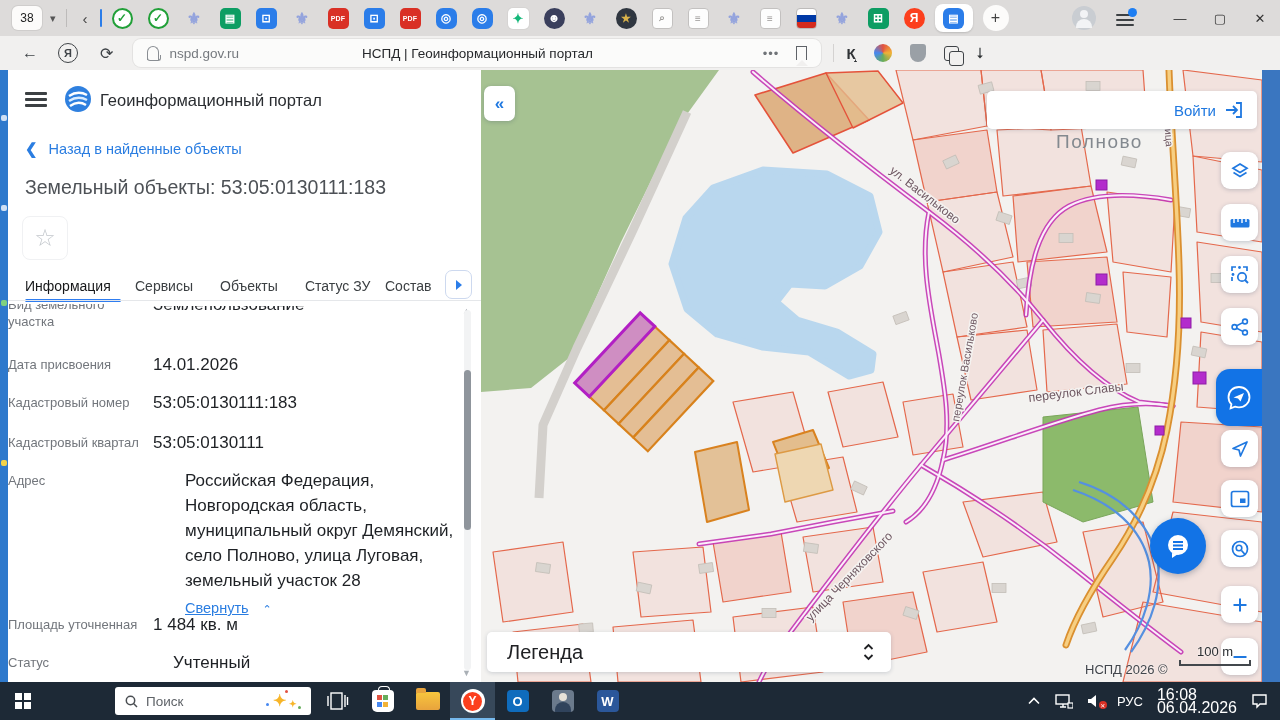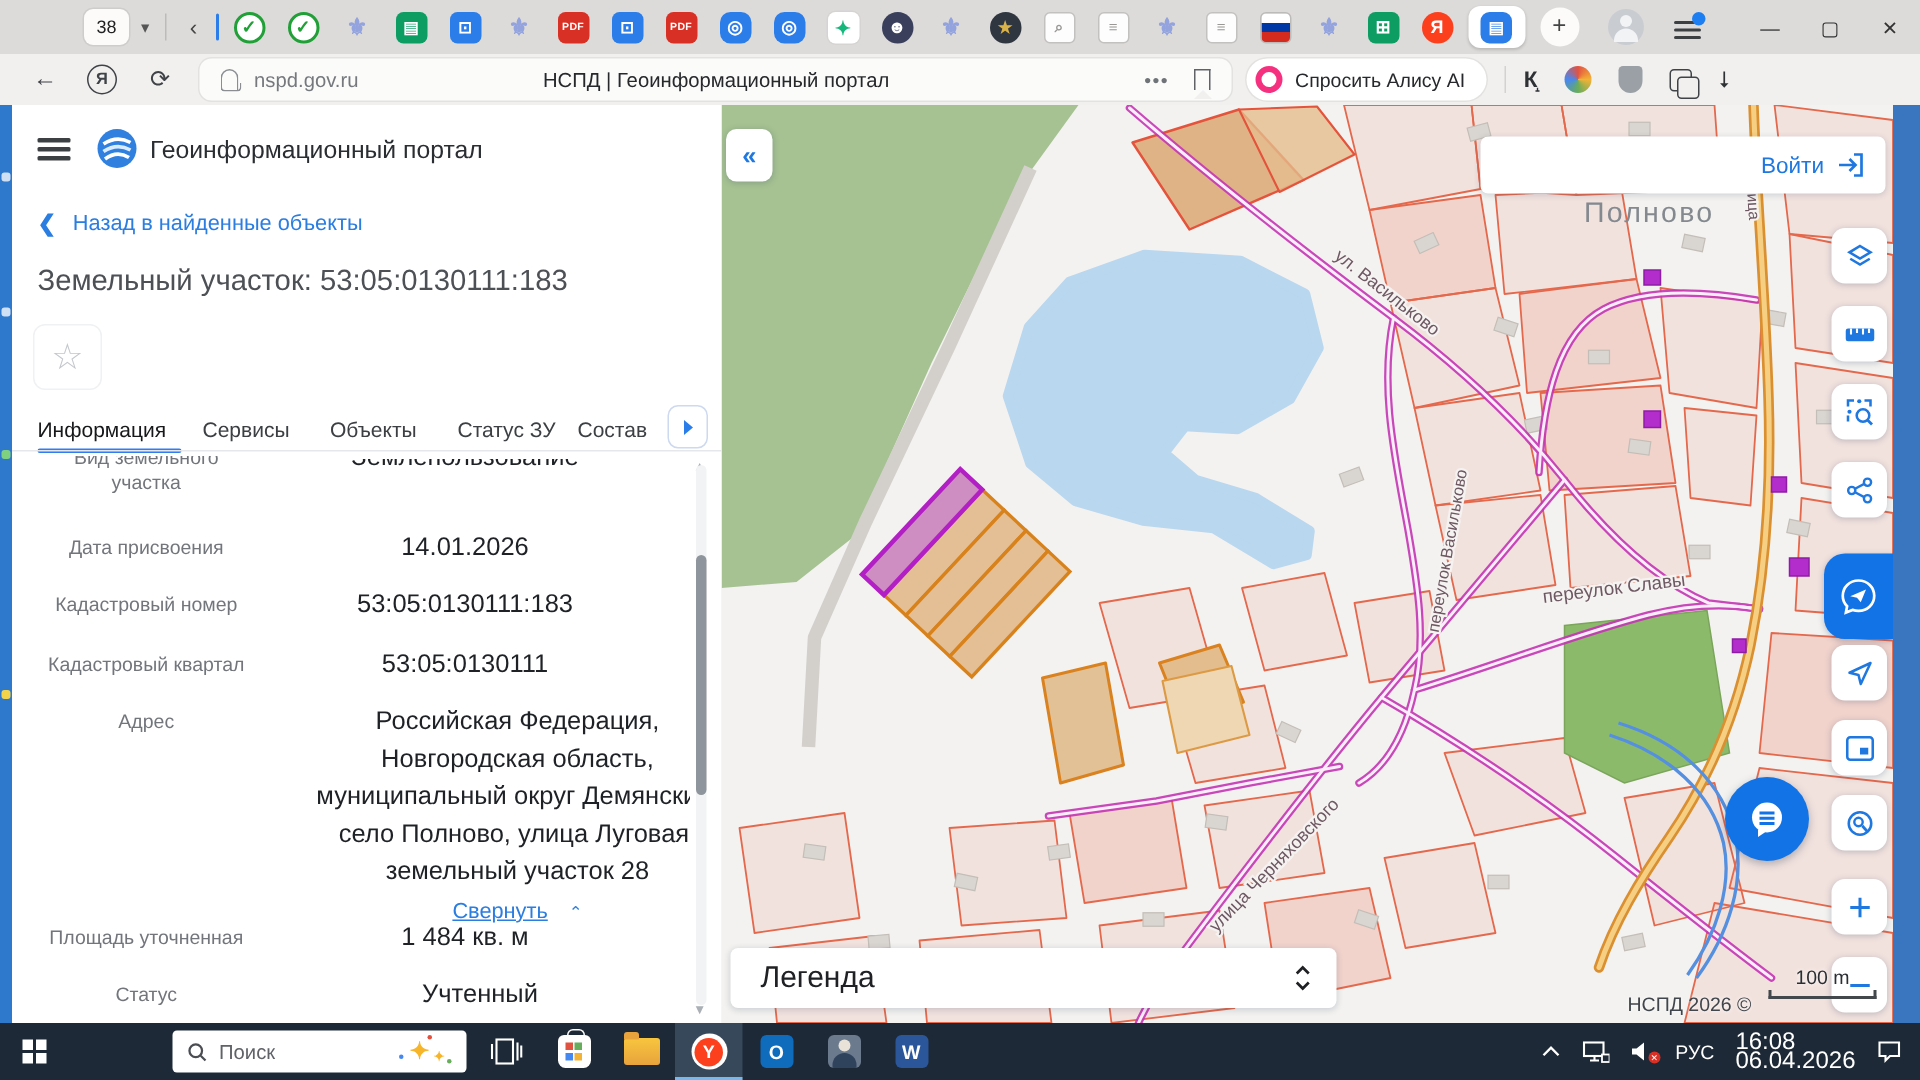--- a/index.html
+++ b/index.html
@@ -1,20 +1,20 @@
 <!DOCTYPE html>
 <html><head>
 <meta charset="utf-8">
 <style>
   * { margin:0; padding:0; box-sizing:border-box; }
   html,body { width:1280px; height:720px; overflow:hidden; font-family:"Liberation Sans",sans-serif; }
   #screen { position:relative; width:1280px; height:720px; background:#f2f1f0; overflow:hidden; }
 
   
-  .tabstrip { position:absolute; left:0; top:0; width:1280px; height:36px; background:#dddbda; display:flex; align-items:center;padding-left:44px; }
+  .tabstrip { position:absolute; left:0; top:0; width:1280px; height:36px; background:#dddbda; display:flex; align-items:center; }
   .tabcounter { margin-left:12px; width:30px; height:24px; background:#fcfbfa; border-radius:6px; display:flex; align-items:center; justify-content:center; font-size:12px; color:#222; box-shadow:0 0 0 1px #cfcdcc; }
   .tchev { margin-left:8px; color:#555; font-size:11px; }
   .tsep { width:1px; height:18px; background:#bdbbba; margin:0 10px; }
   .tback { color:#444; font-size:15px; margin:0 6px; }
   .tcursor { width:2px; height:18px; background:#2b7de9; margin:0 6px; border-radius:1px; }
   .favrow { display:flex; align-items:center; gap:15px; margin-left:4px; }
   .fv { width:21px; height:21px; border-radius:5px; display:flex; align-items:center; justify-content:center; font-size:11px; font-weight:bold; color:#fff; flex:0 0 auto; }
   .fv-sber { background:#fff; border:2px solid #21a038; border-radius:50%; color:#21a038; font-size:12px; }
   .fv-gerb { background:transparent; color:#93a3dd; font-size:16px; }
   .fv-gdoc { background:#0d9d63; }
@@ -79,21 +79,21 @@
   .pagetitle { position:absolute; left:17px; top:106px; font-size:19.5px; color:#4d5156; }
   .starbtn { position:absolute; left:14px; top:146px; width:46px; height:44px; border:1px solid #f0f1f3; border-radius:8px; display:flex; align-items:center; justify-content:center; font-size:24px; color:#c3c7cc; }
   .tabs { position:absolute; left:0; top:202px; width:473px; height:32px; overflow:hidden; }
   .tab { position:absolute; top:6px; font-size:14px; color:#3c4043; cursor:pointer;text-align:right; }
   .tab.active { color:#17181a; }
   .tab-underline { position:absolute; top:27px; height:3px; background:#2f7df0; border-radius:2px; }
   .tabs-divider { position:absolute; left:0; top:230px; width:473px; height:1px; background:#e5e7ea; }
   .tabarrow { position:absolute; left:437px; top:200px; width:27px; height:29px; border:1px solid #cdd9ef; border-radius:7px; background:#fff; display:flex; align-items:center; justify-content:center; }
   .tabarrow span { width:0; height:0; border-left:6px solid #2b7de9; border-top:5px solid transparent; border-bottom:5px solid transparent; }
   .fields { position:absolute; left:0; top:234px; width:452px; height:378px; overflow:hidden; }
-  .frow { position:absolute; left:17px; width:425px; display:flex;text-align:center; }
+  .frow { position:absolute; left:0; width:425px; display:flex; }
   .flabel { width:145px; font-size:13px; color:#72767c; padding-top:4px; line-height:17px; flex:0 0 auto; }
   .fvalue { font-size:17px; color:#1e2125; line-height:25px; width:286px; }
   .collapse { margin-top:7px; font-size:14.5px; color:#2a7de1; }
   .collapse a { color:#2a7de1; text-decoration:underline; cursor:pointer; }
   .collapse .cchev { text-decoration:none; font-size:11px; margin-left:14px; }
   .pscroll-track { position:absolute; left:456px; top:240px; width:7px; height:360px; background:#f2f3f4; border-radius:4px; }
   .pscroll-thumb { position:absolute; left:456px; top:300px; width:7px; height:160px; background:#8f959c; border-radius:4px; }
   .parrow { position:absolute; left:454px; font-size:9px; color:#aab0b6; }
 
   
@@ -203,24 +203,20 @@
     <span class="tb-ic">←</span>
     <span class="ya-circle">Я</span>
     <span class="tb-ic">⟳</span>
     <div class="urlpill">
       <span class="shield"></span>
       <span class="urltext">nspd.gov.ru</span>
       <span class="urltitle">НСПД | Геоинформационный портал</span>
       <span class="urlmore">•••</span>
       <span class="bookmark"></span>
     </div>
-    <div class="alicepill">
-      <span class="alice-dot"></span>
-      <span class="alicetext">Спросить Алису AI</span>
-    </div>
     <div class="tb-sep"></div>
     <div class="extrow">
       <span class="ext">К̝</span>
       <span class="ext-blob"></span>
       <span class="ext-gray"></span>
       <span class="ext-copy"></span>
       <span class="ext" style="font-weight:normal;">⭣</span>
     </div>
   </div>
 
@@ -247,21 +243,21 @@
           <path d="M7 22 Q15 16 23 21" stroke="#fff" stroke-width="2.4" fill="none"></path>
         </svg>
       </div>
       <div class="apptitle">Геоинформационный портал</div>
 
       <div class="backlink">
         <span class="bchev">❮</span>
         <span>Назад в найденные объекты</span>
       </div>
 
-      <div class="pagetitle">Земельный участок: 53:05:0130111:183</div>
+      <div class="pagetitle">Земельный объекты: 53:05:0130111:183</div>
       <div class="starbtn">☆</div>
 
       <div class="tabs">
         <span class="tab active" style="left:17px;">Информация</span>
         <span class="tab" style="left:127px;">Сервисы</span>
         <span class="tab" style="left:212px;">Объекты</span>
         <span class="tab" style="left:297px;">Статус ЗУ</span>
         <span class="tab" style="left:377px;">Состав</span>
         <span class="tab-underline" style="left:17px;width:96px;"></span>
       </div>

